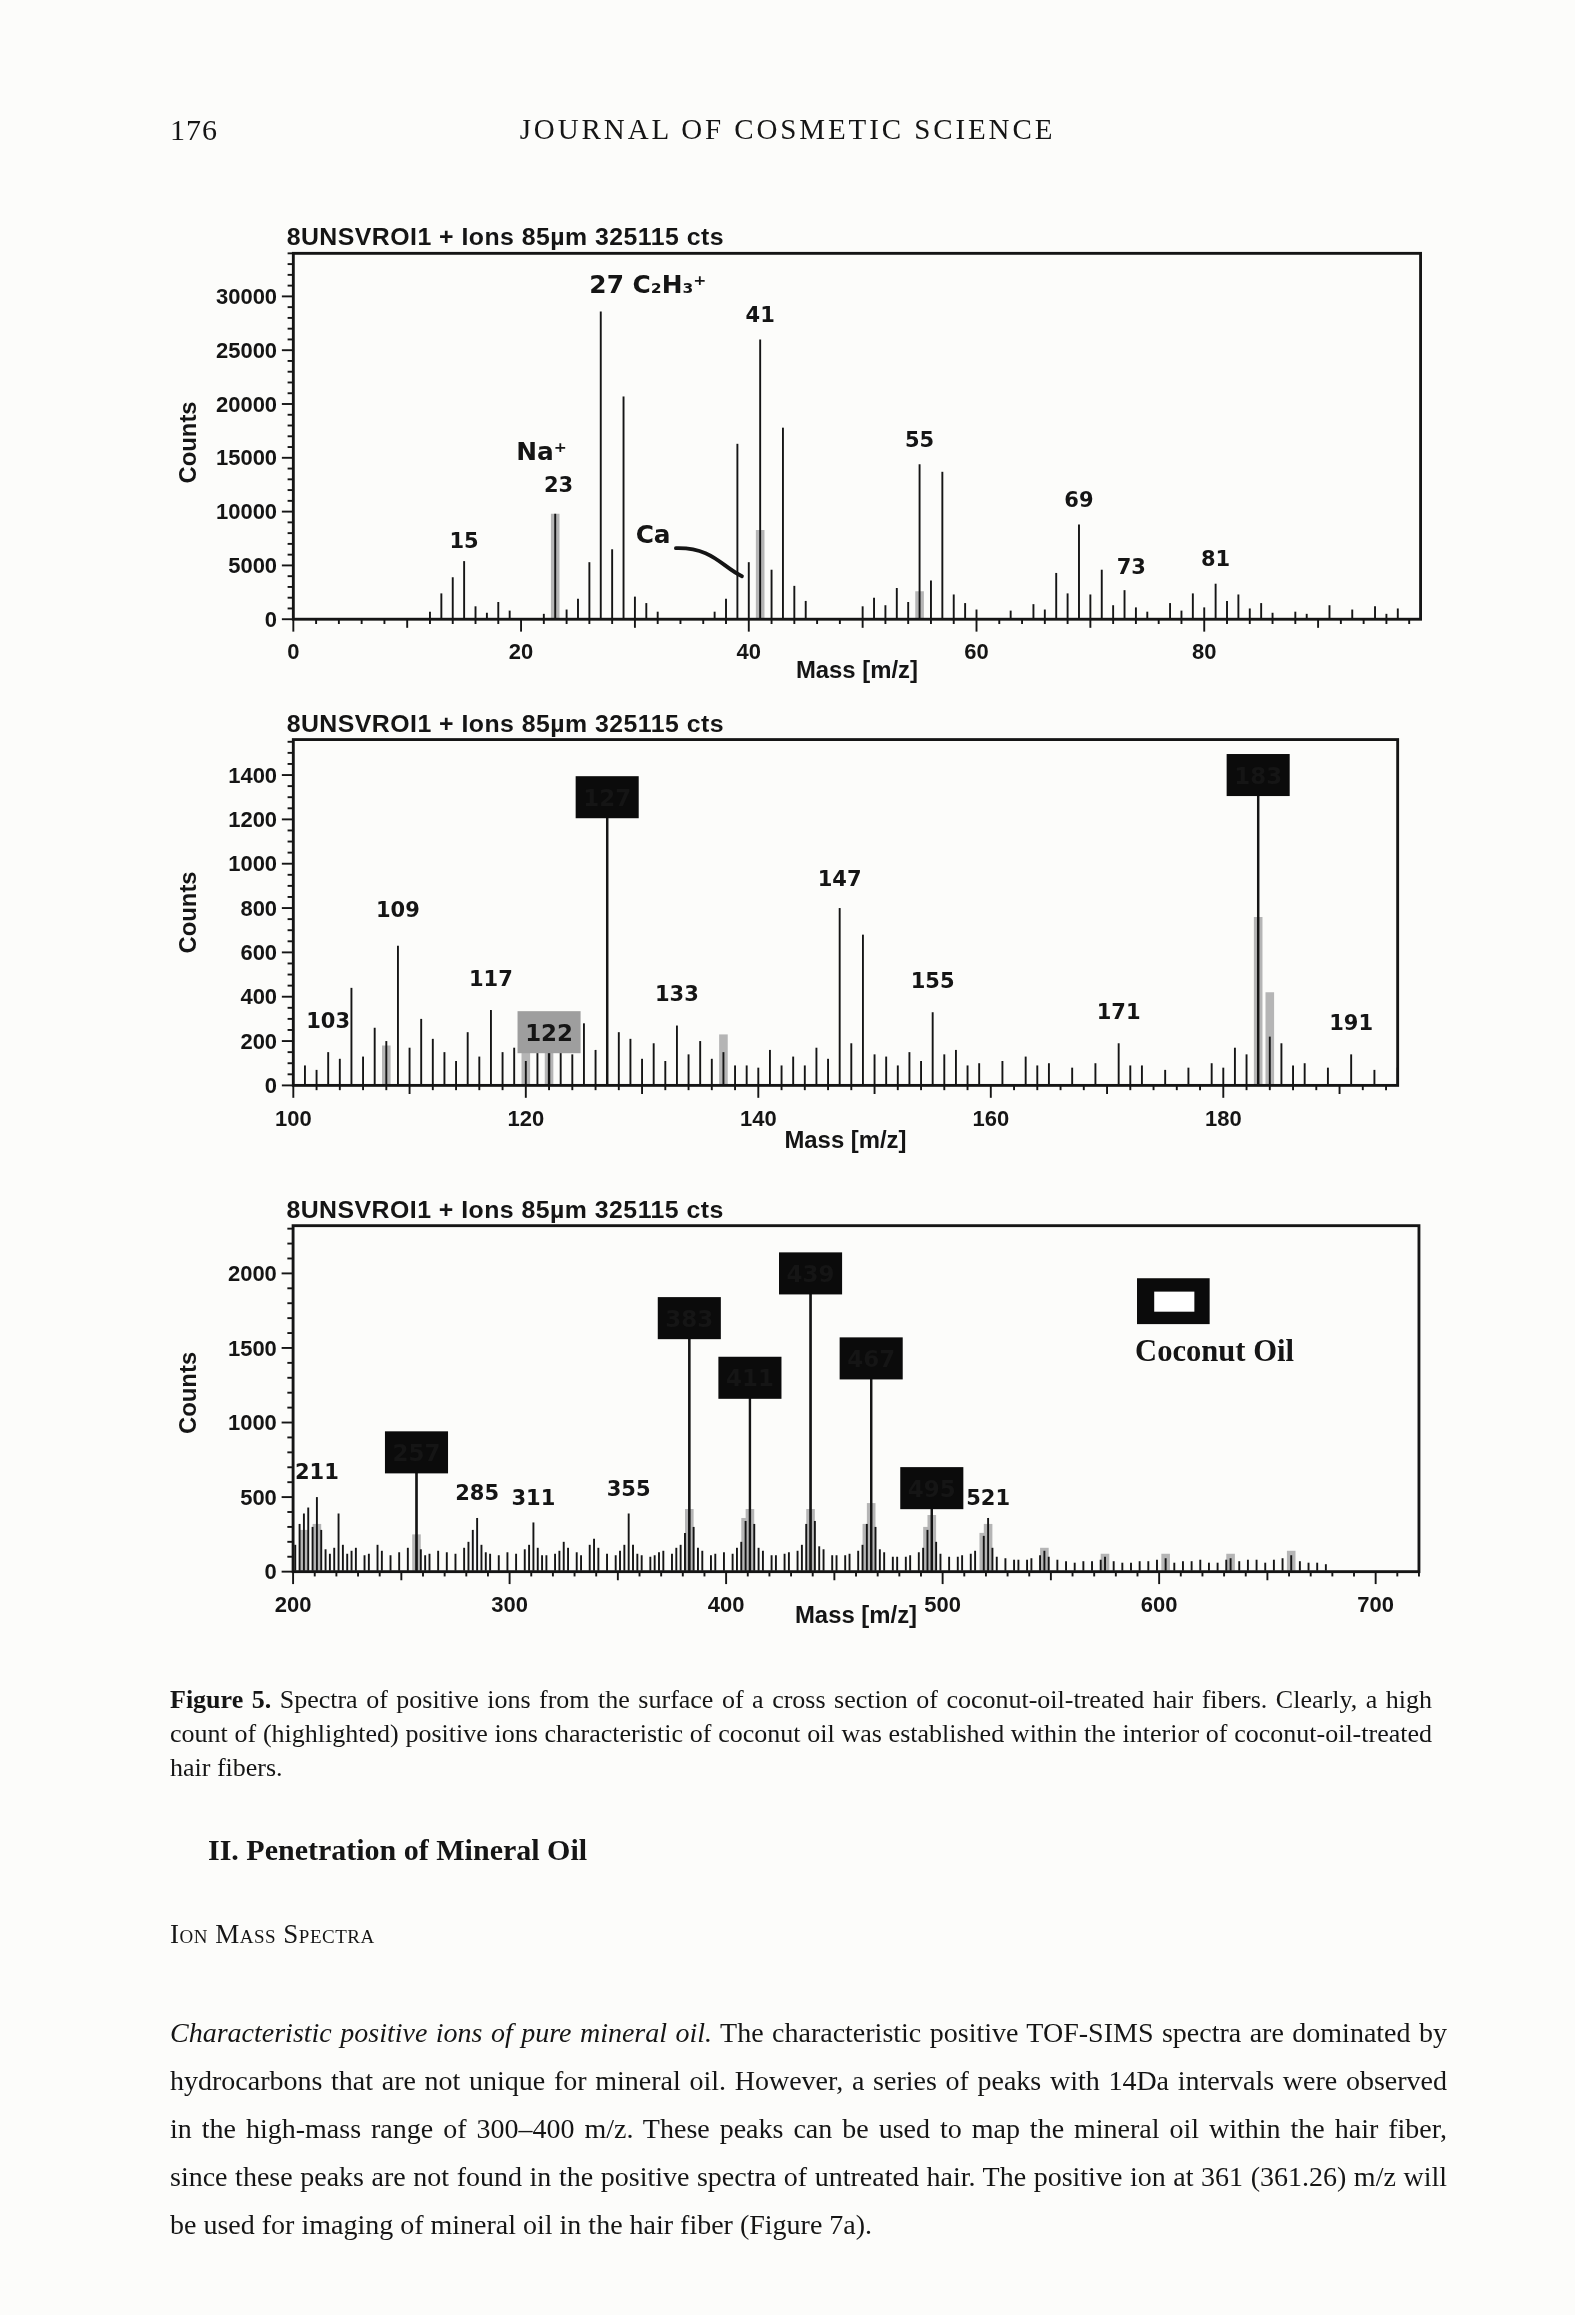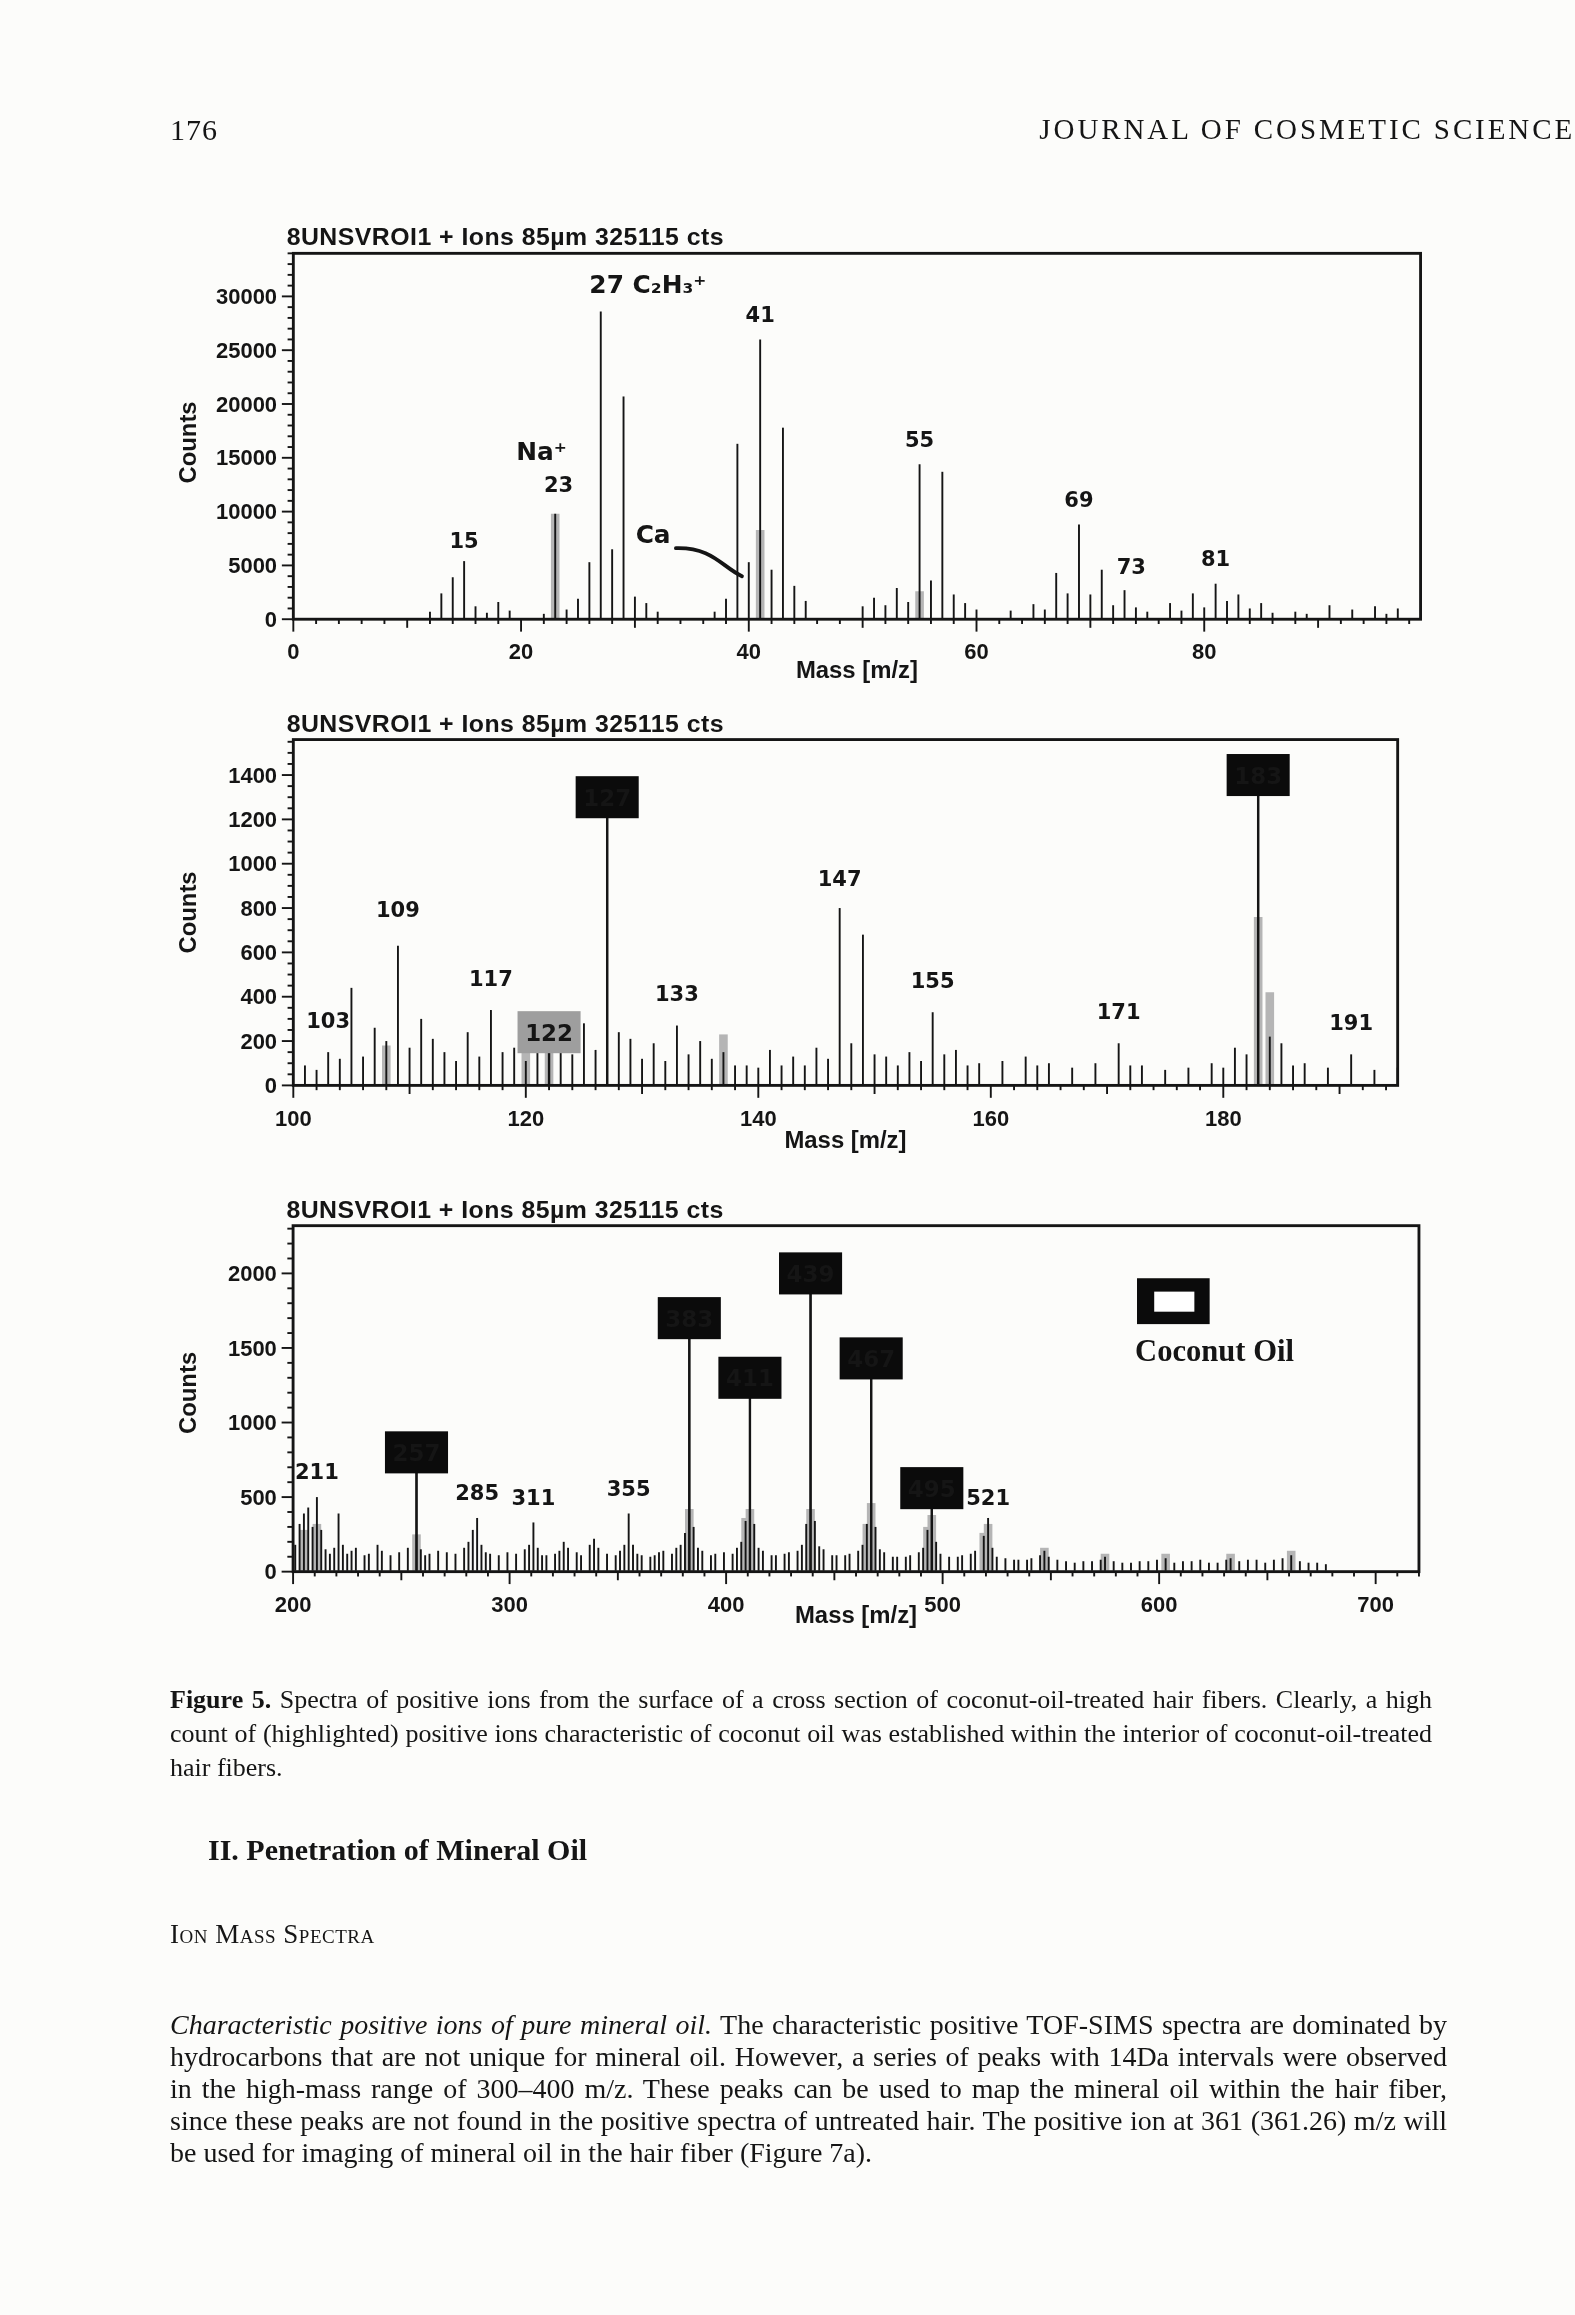--- a/index.html
+++ b/index.html
@@ -5,37 +5,37 @@
   html,body{margin:0;padding:0;}
   body{
     width:1575px;height:2315px;position:relative;
     background:#fcfcfa;color:#151515;
     font-family:"Liberation Serif", serif;
     overflow:hidden;
   }
   .abs{position:absolute;}
   
   .page-num{left:170px;top:113px;font-size:30px;letter-spacing:1px;}
-  .journal{left:0;top:113px;width:1575px;text-align:right;font-size:29px;letter-spacing:2.9px;}
+  .journal{left:0;top:113px;width:1575px;text-align:center;font-size:29px;letter-spacing:2.9px;}
   
   .chart{left:143px;}
   svg text{fill:#151515;}
   .ctitle{font-family:"Liberation Sans",sans-serif;font-weight:bold;font-size:26px;letter-spacing:0.5px;}
   .axlab{font-family:"Liberation Sans",sans-serif;font-weight:bold;font-size:25px;}
   .tick-label{font-family:"Liberation Sans",sans-serif;font-weight:bold;font-size:23px;}
   .peak-label{font-family:"DejaVu Sans","Liberation Sans",sans-serif;font-weight:bold;font-size:22px;}
   .peak-label.big{font-size:26px;}
   .box-label{font-family:"DejaVu Sans","Liberation Sans",sans-serif;font-weight:bold;font-size:24px;}
   .legend-text{font-family:"Liberation Serif",serif;font-weight:bold;font-size:32px;}
   
   .caption{left:170px;top:1657px;width:1262px;font-size:26px;line-height:34px;text-align:justify;}
   .caption b{font-weight:bold;}
   .sec-head{left:170px;top:1833px;font-size:30px;font-weight:bold;margin-left:38px;}
   .sub-head{left:170px;top:1919px;font-size:27px;font-variant:small-caps;letter-spacing:0.5px;text-align:right;}
-  .body-para{left:170px;top:1981px;width:1277px;font-size:28px;line-height:32px;text-align:justify;}
+  .body-para{left:170px;top:1981px;width:1277px;font-size:28px;line-height:48px;text-align:justify;}
   .body-para .lead{font-style:italic;}
 </style>
 </head>
 <body>
 
 <div class="abs page-num">176</div>
 <div class="abs journal">JOURNAL OF COSMETIC SCIENCE</div>
 
 <div class="abs chart" style="top:218px">
   <svg width="1319" height="470" viewBox="0 0 1380 492">

